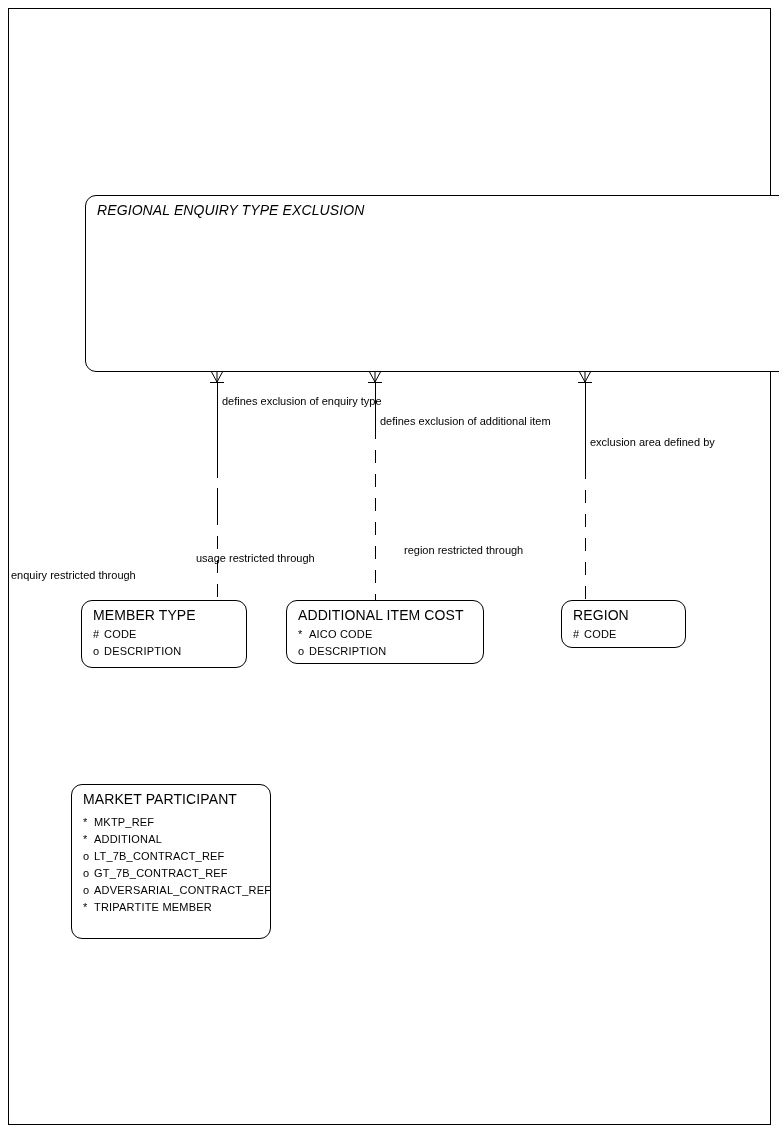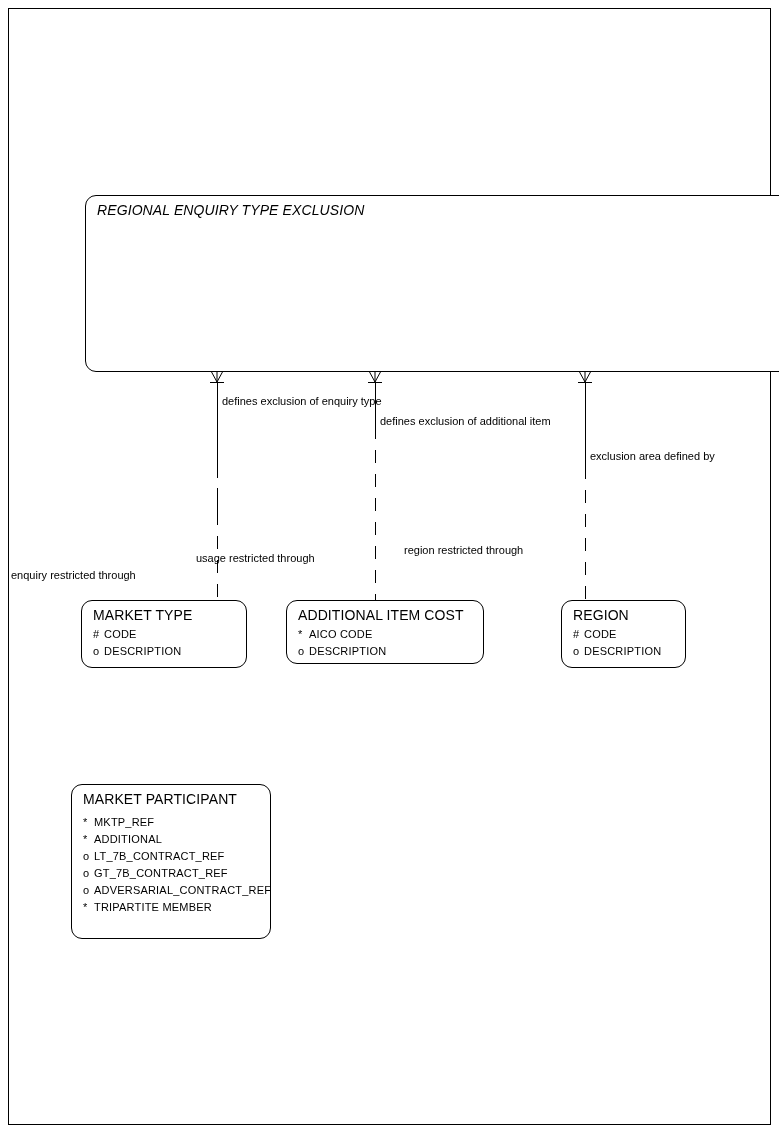--- a/index.html
+++ b/index.html
@@ -115,21 +115,21 @@
       <line x1="585" y1="466" x2="585" y2="600" stroke-dasharray="13 11"></line>
     </g>
   </svg>
 
   <div class="entity" style="left:85px; top:195px; width:734px; height:177px;font-style:italic;">
     <div class="entity-title">REGIONAL ENQUIRY TYPE EXCLUSION</div>
     <div class="attr-list"></div>
   </div>
 
   <div class="entity" style="left:81px; top:600px; width:166px; height:68px;">
-    <div class="entity-title">MARKET TYPE</div>
+    <div class="entity-title">MEMBER TYPE</div>
     <div class="attr-list">
       <div class="attr">
         <span class="mark">#</span><span>CODE</span>
       </div>
       <div class="attr">
         <span class="mark">o</span><span>DESCRIPTION</span>
       </div>
     </div>
   </div>
 
@@ -138,21 +138,21 @@
     <div class="attr-list">
       <div class="attr">
         <span class="mark">*</span><span>AICO CODE</span>
       </div>
       <div class="attr">
         <span class="mark">o</span><span>DESCRIPTION</span>
       </div>
     </div>
   </div>
 
-  <div class="entity" style="left:561px; top:600px; width:125px; height:68px;">
+  <div class="entity" style="left:561px; top:600px; width:125px; height:48px;">
     <div class="entity-title">REGION</div>
     <div class="attr-list">
       <div class="attr">
         <span class="mark">#</span><span>CODE</span>
       </div>
       <div class="attr">
         <span class="mark">o</span><span>DESCRIPTION</span>
       </div>
     </div>
   </div>
@@ -178,21 +178,21 @@
       <div class="attr">
         <span class="mark">*</span><span>TRIPARTITE MEMBER</span>
       </div>
     </div>
   </div>
 
   <div class="rel-label" style="left:222px; top:393px;">defines exclusion of enquiry type</div>
 
   <div class="rel-label" style="left:380px; top:413px;">defines exclusion of additional item</div>
 
-  <div class="rel-label" style="left:590px; top:434px;margin-top:14px;">exclusion area defined by</div>
+  <div class="rel-label" style="left:590px; top:434px;">exclusion area defined by</div>
 
   <div class="rel-label" style="left:11px; top:567px;">enquiry restricted through</div>
 
   <div class="rel-label" style="left:196px; top:550px;">usage restricted through</div>
 
   <div class="rel-label" style="left:404px; top:542px;">region restricted through</div>
 
 </div>
 
 </body></html>

